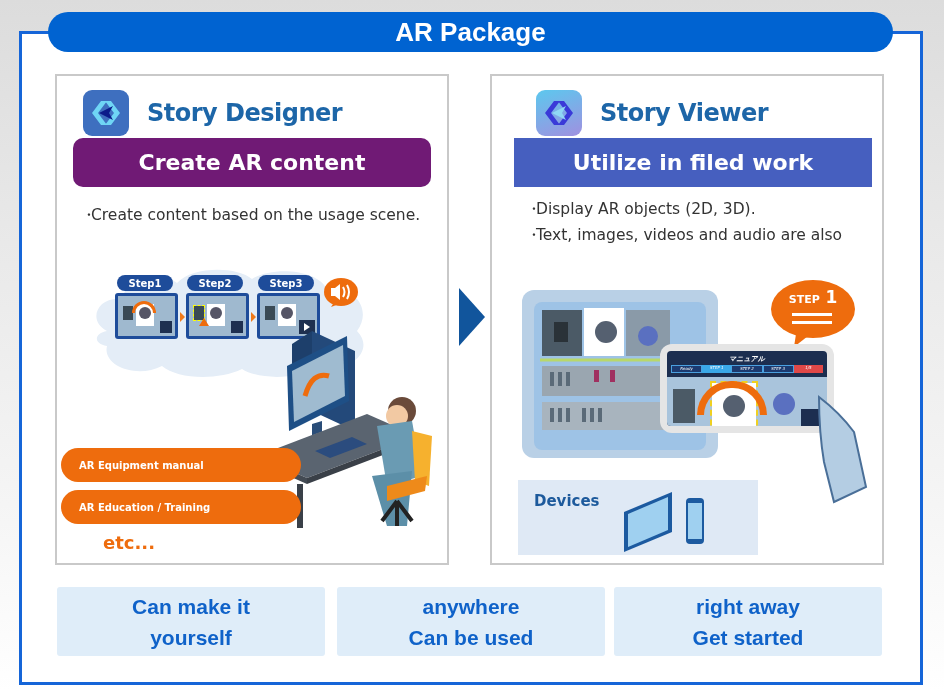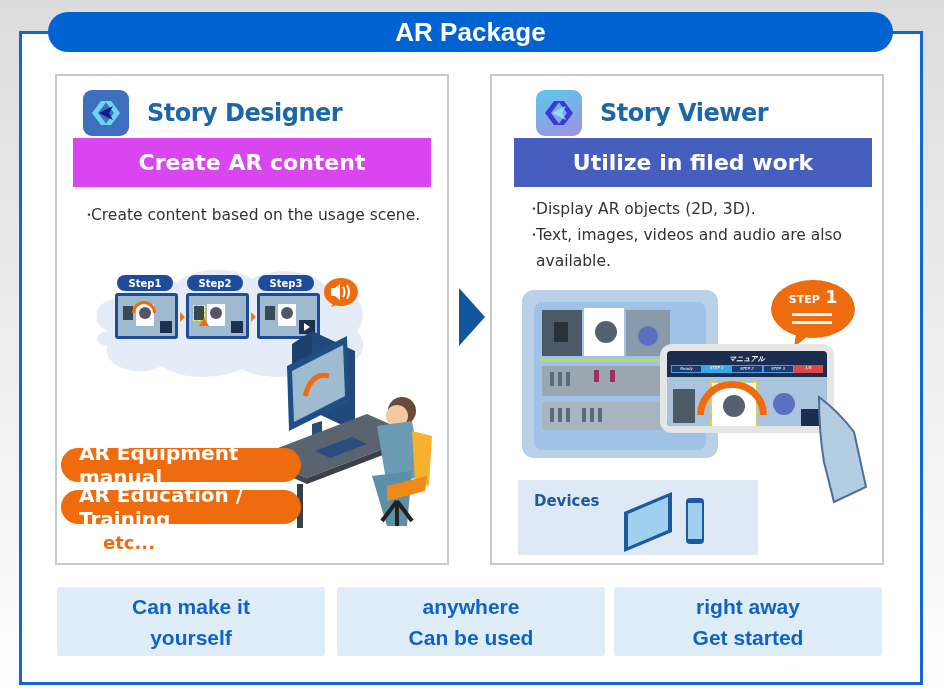--- a/index.html
+++ b/index.html
@@ -36,21 +36,21 @@
   .app-icon.viewer { background: linear-gradient(160deg, #5cc8ee, #a090e0); }
   .app-title {
     margin-left: 18px; font-size: 24px; font-weight: bold; color: #1d66a8;
     font-family: "DejaVu Sans", sans-serif; letter-spacing: -0.5px;
   }
   .banner {
     position: absolute; left: 16px; top: 62px; width: 358px; height: 49px;
     color: #fff; font-size: 22px; font-weight: bold;
     display: flex; align-items: center; justify-content: center;
   }
-  .banner.left { background: #d946ef; }
+  .banner.left { background: #701a75; border-radius: 10px; }
   .banner.right { left: 22px; background: #465fbf; }
   .bullets {
     position: absolute; font-size: 15.5px; color: #333; line-height: 26px;
   }
   .bullets.left { left: 24px; top: 126px; }
   .bullets.right { left: 34px; top: 120px; width: 340px; }
   .bullet-line { display: flex; }
   .bullet-dot { width: 10px; flex-shrink: 0; }
   .indent { padding-left: 10px; }
 
@@ -66,21 +66,21 @@
     position: absolute; top: 217px; width: 63px; height: 46px;
     background: #1e4c9a; border-radius: 3px; padding: 3px;
   }
   .step-thumb .screen {
     width: 100%; height: 100%; background: #9fb9cf; position: relative; overflow: hidden;
   }
   .step-arrow { position: absolute; top: 236px; width: 0; height: 0;
     border-top: 5px solid transparent; border-bottom: 5px solid transparent; border-left: 5px solid #f07a1a; }
   .pill-orange {
     position: absolute; left: 4px; height: 34px; border-radius: 17px;
-    background: #ee6c0d; color: #fff; font-weight: bold; font-size: 20px;
+    background: #ee6c0d; color: #fff; font-weight: bold; font-size: 10px;
     display: flex; align-items: center; padding-left: 18px;
   }
   .etc { position: absolute; left: 36px; top: 456px; color: #ee6c0d; font-weight: bold; font-size: 18px; margin-left: 10px; }
 
   .next-arrow {
     position: absolute; left: 459px; top: 288px; width: 0; height: 0;
     border-top: 29px solid transparent; border-bottom: 29px solid transparent;
     border-left: 26px solid #11559c;
   }
   .devices-box {
@@ -215,23 +215,20 @@
   </div>
   <div class="banner right">Utilize in filed work</div>
   <div class="bullets right">
     <div class="bullet-line">
         <span class="bullet-dot">・</span>
         <span>Display AR objects (2D, 3D).</span>
       </div>
     <div class="bullet-line">
         <span class="bullet-dot">・</span>
         <span>Text, images, videos and audio are also</span>
-      </div>
-    <div class="bullet-line indent">
-        <span>available.</span>
       </div>
   </div>
 
   <svg style="position:absolute;left:28px;top:208px;" width="200" height="180" viewBox="0 0 200 180">
     <rect x="2" y="6" width="196" height="168" rx="12" fill="#b9d0e6"></rect>
     <rect x="14" y="18" width="172" height="148" rx="8" fill="#9ec3e6"></rect>
     <rect x="22" y="26" width="40" height="46" fill="#4b5a66"></rect>
     <rect x="34" y="38" width="14" height="20" fill="#2a3238"></rect>
     <rect x="64" y="24" width="40" height="48" fill="#fff"></rect>
     <circle cx="86" cy="48" r="11" fill="#556070"></circle>

